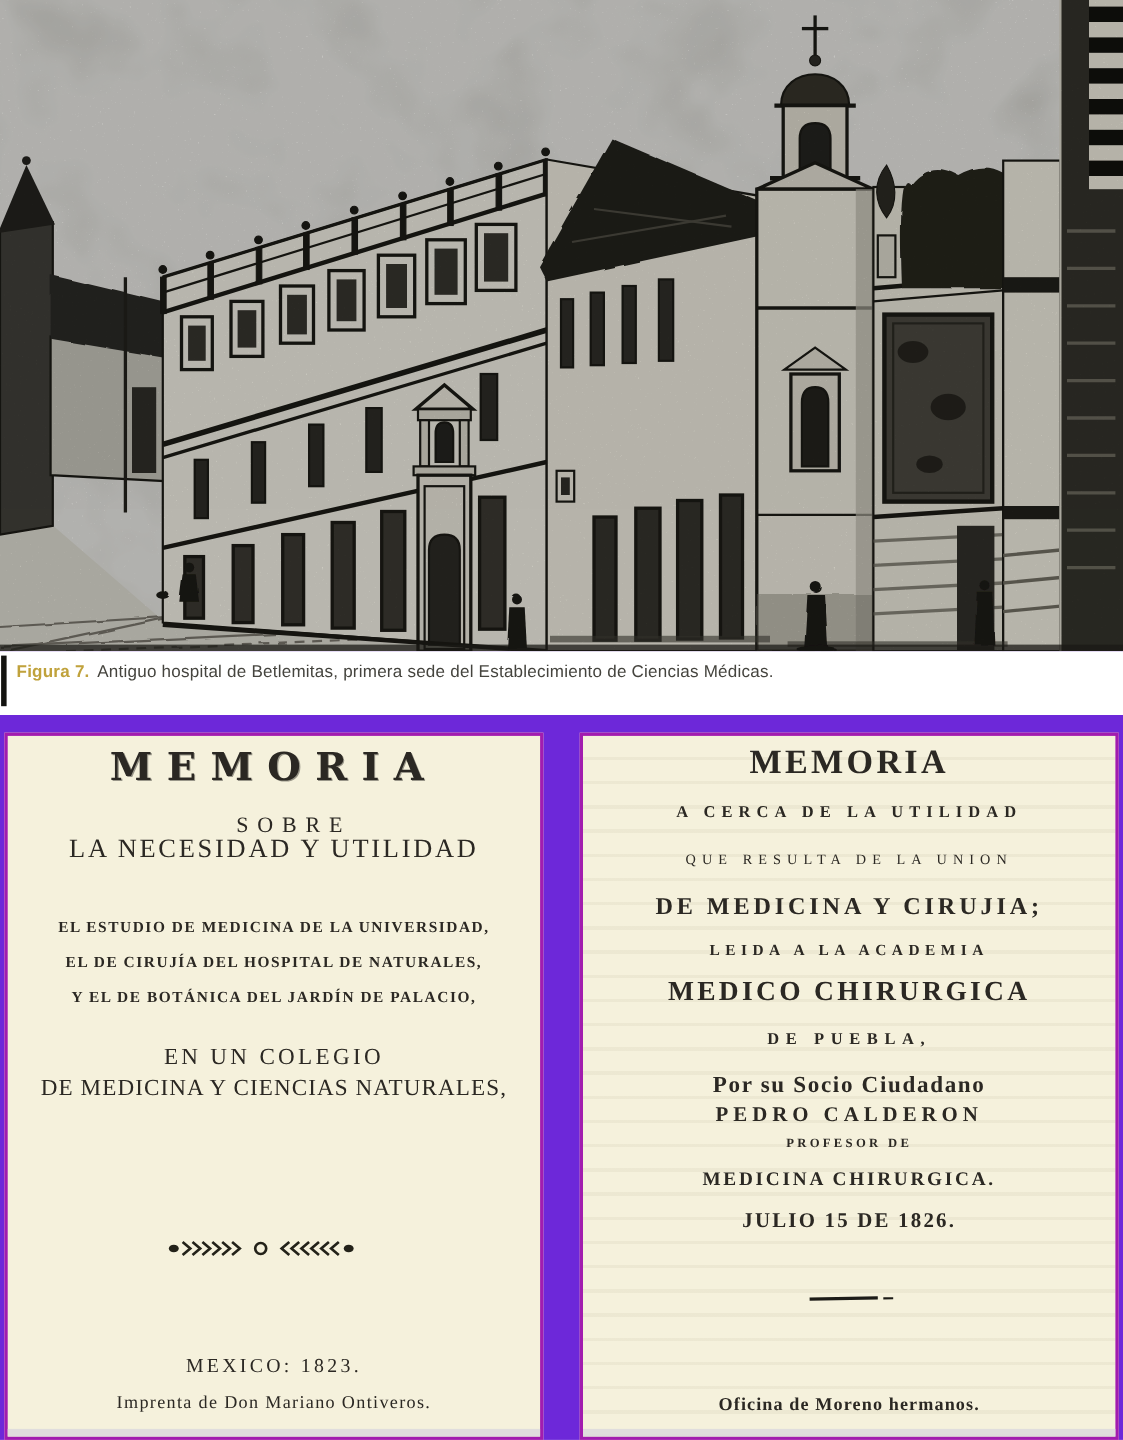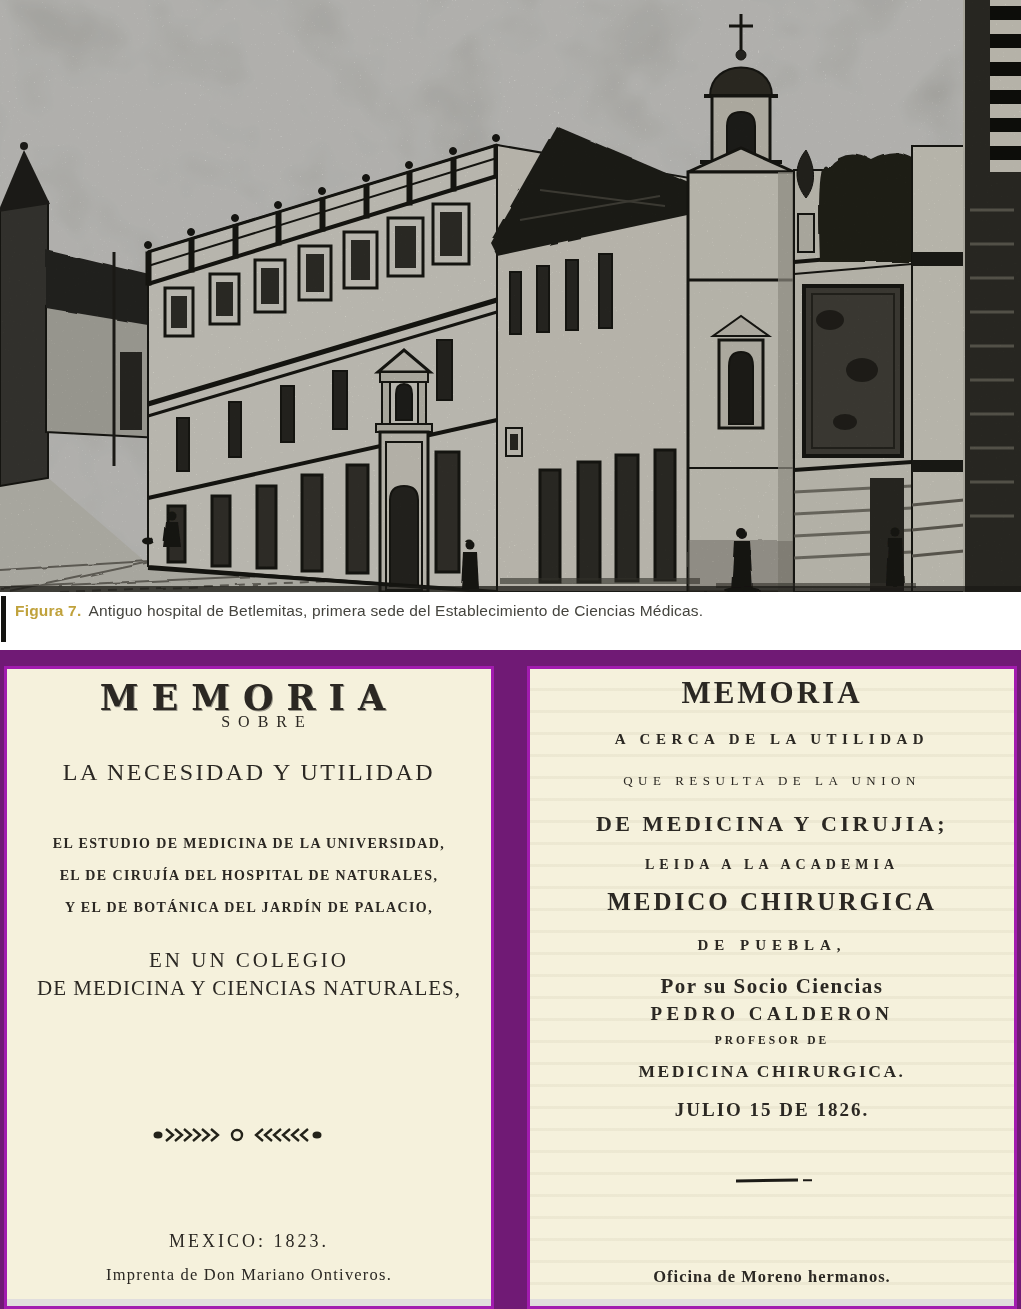--- a/index.html
+++ b/index.html
@@ -1,16 +1,16 @@
 <!DOCTYPE html>
 <html><head>
 <meta charset="utf-8">
 <style>
   html,body{margin:0;padding:0;background:#ffffff;}
-  .canvas{position:relative;width:1021px;height:1309px;background:#701a75;overflow:hidden;
+  .canvas{position:relative;width:1021px;height:1309px;background:#6d28d9;overflow:hidden;
           font-family:"Liberation Serif","DejaVu Serif",serif;color:#2b2823;}
 
   
   .engraving{position:absolute;left:0;top:0;width:1021px;height:592px;margin:0;}
   .engraving svg{display:block;}
 
   
   .caption-row{position:absolute;left:0;top:592px;width:1021px;height:58px;background:#ffffff;}
   .caption-bar{position:absolute;left:1px;top:4px;width:5px;height:46px;background:#131310;}
   .caption-line{position:absolute;left:15px;top:10px;font-family:"Liberation Sans","DejaVu Sans",sans-serif;
@@ -23,21 +23,21 @@
   .title-page.left{left:4px;width:490px;}
   .title-page.right{left:527px;width:490px;}
   .title-page::after{content:"";position:absolute;left:0;right:0;bottom:0;height:7px;background:#dcd9dd;opacity:.85;}
   .title-page.right::before{content:"";position:absolute;inset:0;pointer-events:none;
      background:repeating-linear-gradient(180deg,transparent 0 19px,rgba(125,115,80,.07) 19px 22px);}
   .tp-line{position:absolute;left:0;right:0;text-align:center;white-space:nowrap;}
 
   
   .l-title   {top:8px;  font-size:35px;font-weight:bold;letter-spacing:13px;font-family:"DejaVu Serif",serif;
               text-shadow:1px 1px 0 rgba(43,40,35,.45);}
-  .l-sobre   {top:44px; font-size:16px;letter-spacing:8px;padding-left:36px;}
+  .l-sobre   {top:70px; font-size:20px;letter-spacing:8px;padding-left:36px;}
   .l-neces   {top:90px; font-size:24px;letter-spacing:2.5px;}
   .l-reunir  {top:131px;font-size:18px;letter-spacing:8px;}
   .l-item1   {top:167px;font-size:14px;font-weight:bold;letter-spacing:1.4px;}
   .l-item2   {top:199px;font-size:14px;font-weight:bold;letter-spacing:1.4px;}
   .l-item3   {top:231px;font-size:14px;font-weight:bold;letter-spacing:1.4px;}
   .l-colegio {top:279px;font-size:21px;letter-spacing:3px;}
   .l-ciencias{top:307px;font-size:21px;letter-spacing:1px;}
   .l-epigraph{position:absolute;left:34px;right:30px;top:336px;font-size:16px;font-style:italic;
               line-height:29px;text-align:justify;white-space:normal;font-weight:bold;color:#33302a;}
   .l-ornament{position:absolute;left:0;right:22px;top:458px;text-align:center;}
@@ -346,21 +346,21 @@
   </section>
 
   <section class="title-page right">
     <div class="tp-line r-title">MEMORIA</div>
     <div class="tp-line r-acerca">A CERCA DE LA UTILIDAD</div>
     <div class="tp-line r-resulta">QUE RESULTA DE LA UNION</div>
     <div class="tp-line r-union">DE MEDICINA Y CIRUJIA;</div>
     <div class="tp-line r-leida">LEIDA A LA ACADEMIA</div>
     <div class="tp-line r-academia">MEDICO CHIRURGICA</div>
     <div class="tp-line r-puebla">DE PUEBLA,</div>
-    <div class="tp-line r-socio">Por su Socio Ciencias</div>
+    <div class="tp-line r-socio">Por su Socio Ciudadano</div>
     <div class="tp-line r-author">PEDRO CALDERON</div>
     <div class="tp-line r-profesor">PROFESOR DE</div>
     <div class="tp-line r-medicina">MEDICINA CHIRURGICA.</div>
     <div class="tp-line r-date">JULIO 15 DE 1826.</div>
     <div class="r-rule"></div>
     <div class="tp-line r-imprint">Oficina de Moreno hermanos.</div>
   </section>
 
 </div>
 

